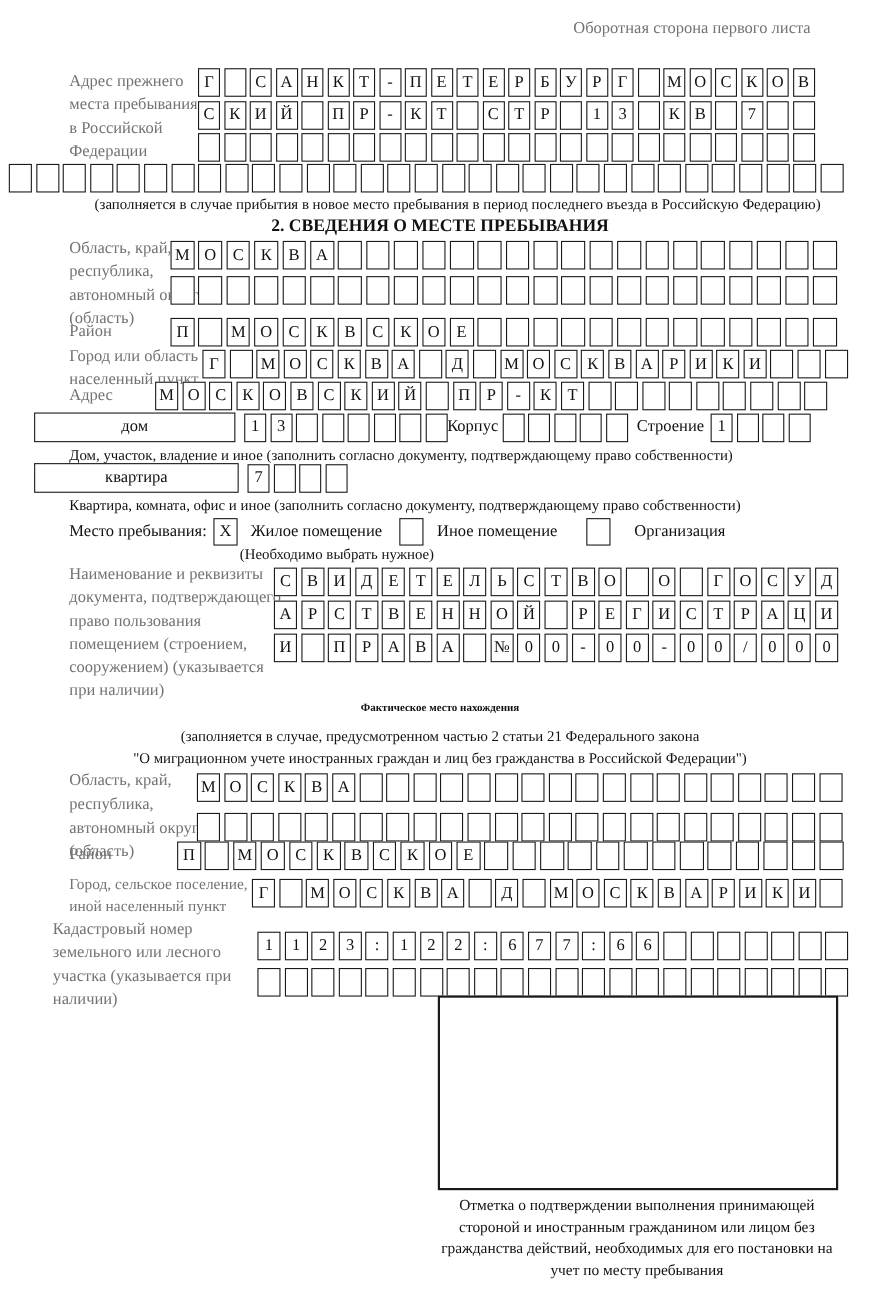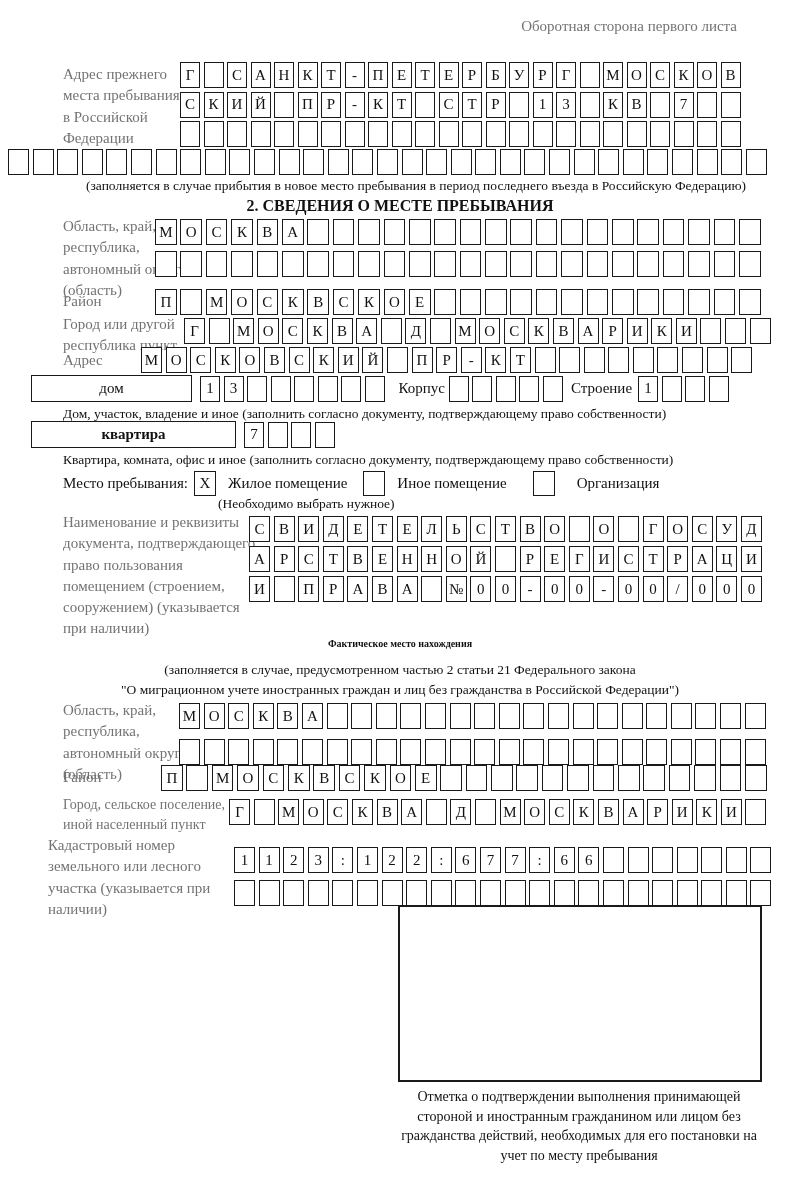--- a/index.html
+++ b/index.html
@@ -228,21 +228,21 @@
       <span class="cell"></span>
       <span class="cell"></span>
       <span class="cell"></span>
       <span class="cell"></span>
       <span class="cell"></span>
       <span class="cell"></span>
       <span class="cell"></span>
       <span class="cell"></span>
     </div>
 
-  <div class="abs lbl" style="top:314px;left:63px;width:130px;">Город или другой республика пункт</div>
+  <div class="abs lbl" style="top:314px;left:63px;width:130px;">Город или область населенный пункт</div>
   <div class="abs boxrow p247" style="top:318px;left:184px;">
       <span class="cell">Г</span>
       <span class="cell"></span>
       <span class="cell">М</span>
       <span class="cell">О</span>
       <span class="cell">С</span>
       <span class="cell">К</span>
       <span class="cell">В</span>
       <span class="cell">А</span>
       <span class="cell"></span>
@@ -286,51 +286,51 @@
       <span class="cell"></span>
       <span class="cell"></span>
       <span class="cell"></span>
       <span class="cell"></span>
       <span class="cell"></span>
       <span class="cell"></span>
       <span class="cell"></span>
     </div>
 
   <div class="abs flexrow" style="top:375px;left:31px;">
-    <div class="bigbox" style="width:161px;">дом</div>
+    <div class="bigbox" style="width:183px;">дом</div>
     <div class="boxrow p235" style="margin-left:8px;">
         <span class="cell">1</span>
         <span class="cell">3</span>
         <span class="cell"></span>
         <span class="cell"></span>
         <span class="cell"></span>
         <span class="cell"></span>
         <span class="cell"></span>
         <span class="cell"></span>
       </div>
-    <div class="inlinelbl" style="margin-left:14px;">Корпус</div>
+    <div class="inlinelbl" style="margin-left:0;">Корпус</div>
     <div class="boxrow p235" style="margin-left:4px;">
         <span class="cell"></span>
         <span class="cell"></span>
         <span class="cell"></span>
         <span class="cell"></span>
         <span class="cell"></span>
       </div>
     <div class="inlinelbl" style="margin-left:8px;">Строение</div>
     <div class="boxrow p235" style="margin-left:6px;">
         <span class="cell">1</span>
         <span class="cell"></span>
         <span class="cell"></span>
         <span class="cell"></span>
       </div>
   </div>
   <div class="abs note" style="top:406px;left:63px;">Дом, участок, владение и иное (заполнить согласно документу, подтверждающему право собственности)</div>
 
   <div class="abs flexrow" style="top:421px;left:31px;">
-    <div class="bigbox" style="width:205px;font-weight:bold;">квартира</div>
+    <div class="bigbox" style="width:186px;">квартира</div>
     <div class="boxrow p235" style="margin-left:8px;">
         <span class="cell">7</span>
         <span class="cell"></span>
         <span class="cell"></span>
         <span class="cell"></span>
       </div>
   </div>
   <div class="abs note" style="top:452px;left:63px;">Квартира, комната, офис и иное (заполнить согласно документу, подтверждающему право собственности)</div>
 
   <div class="abs flexrow" style="top:471px;left:63px;">

